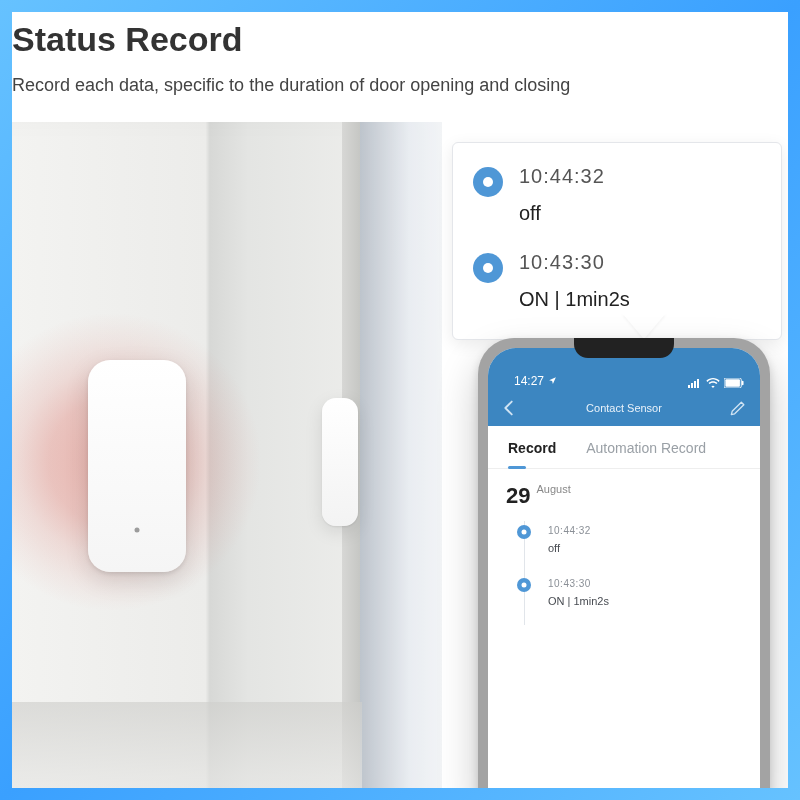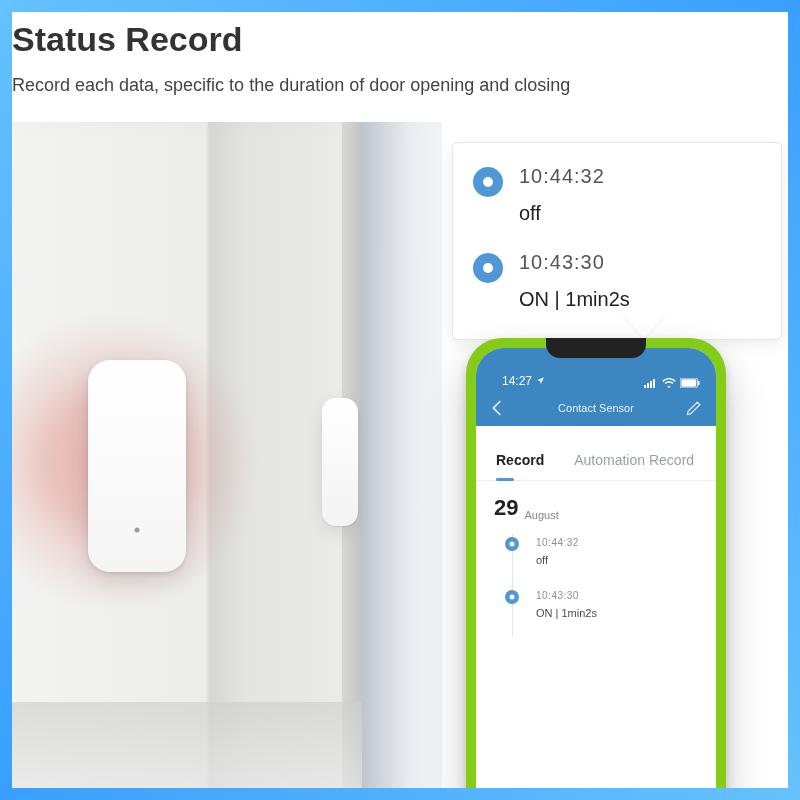--- a/index.html
+++ b/index.html
@@ -140,25 +140,25 @@
     background:#fff;
     transform:translate(-50%,-50%);
   }
   .co-body { flex:1; }
   .co-time { font-size:20px; color:#555; letter-spacing:1px; }
   .co-status { font-size:20px; color:#222; margin-top:14px; }
 
   
   .phone {
     position:absolute;
-    left: 454px;
+    left: 466px;
     top: 326px;
-    width: 260px;
+    width: 292px;
     height: 460px;
-    background:#84cc16;
+    background:#a3a3a3;
     border-radius:36px 36px 0 0;
     padding:10px 10px 0 10px;
     box-shadow: 0 20px 40px rgba(0,0,0,.22), 0 4px 10px rgba(0,0,0,.15);
   }
   .screen {
     width:100%;
     height:100%;
     background:#fff;
     border-radius:28px 28px 0 0;
     overflow:hidden;
@@ -207,36 +207,35 @@
     width:20px;height:20px;
   }
 
   .tabs {
     display:flex;
     background:#fff;
     border-bottom:1px solid #eee;
     padding: 14px 20px 0 20px;
     gap: 30px;
     font-size:14px;
-    margin-top:12px;
   }
   .tab { position:relative; padding-bottom:12px; color:#9aa0a6; }
   .tab.active { color:#222; font-weight:600; }
   .tab.active::after{
     content:"";
     position:absolute;
     left:0; right:62%;
     bottom:-1px;
     height:3px;
     background:#4f97d6;
     border-radius:2px;
   }
 
   .datehdr {
-    display:flex;align-items:flex-end;gap:6px;
+    display:flex;align-items:flex-start;gap:6px;
     padding: 14px 18px 6px 18px;
   }
   .daynum { font-size:22px; font-weight:700; color:#222; }
   .monthtxt { font-size:11px; color:#888; }
 
   .timeline {
     position:relative;
     padding: 4px 0 0 30px;
   }
   .timeline::before{

